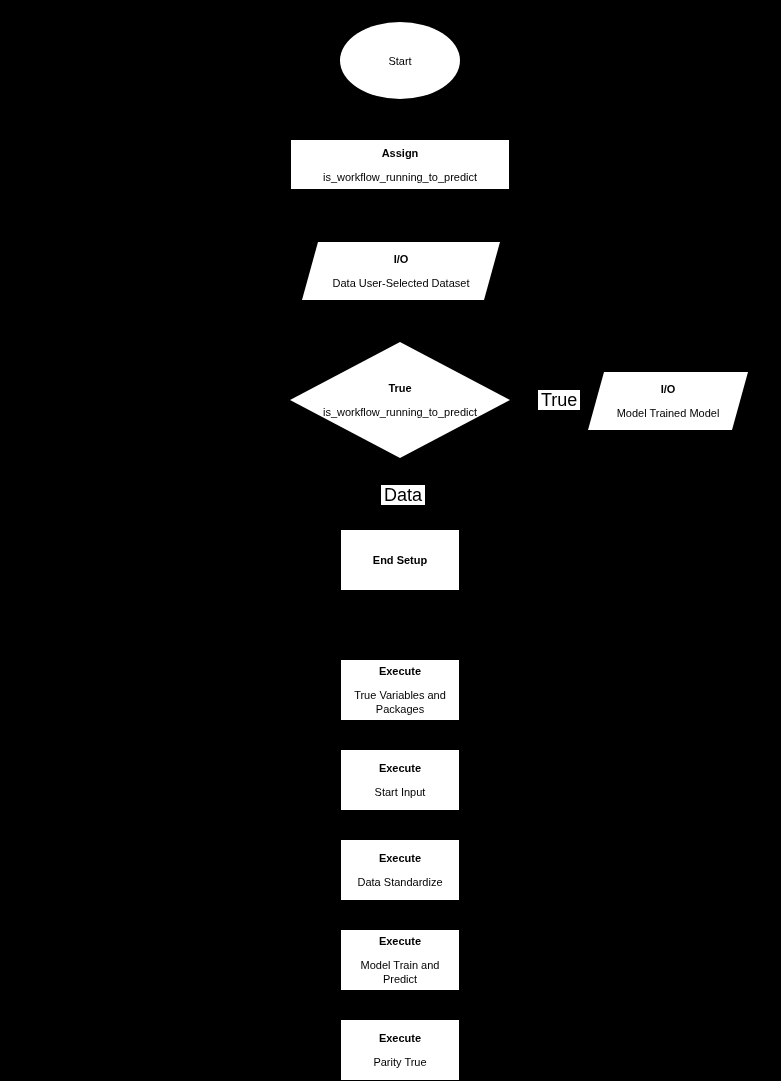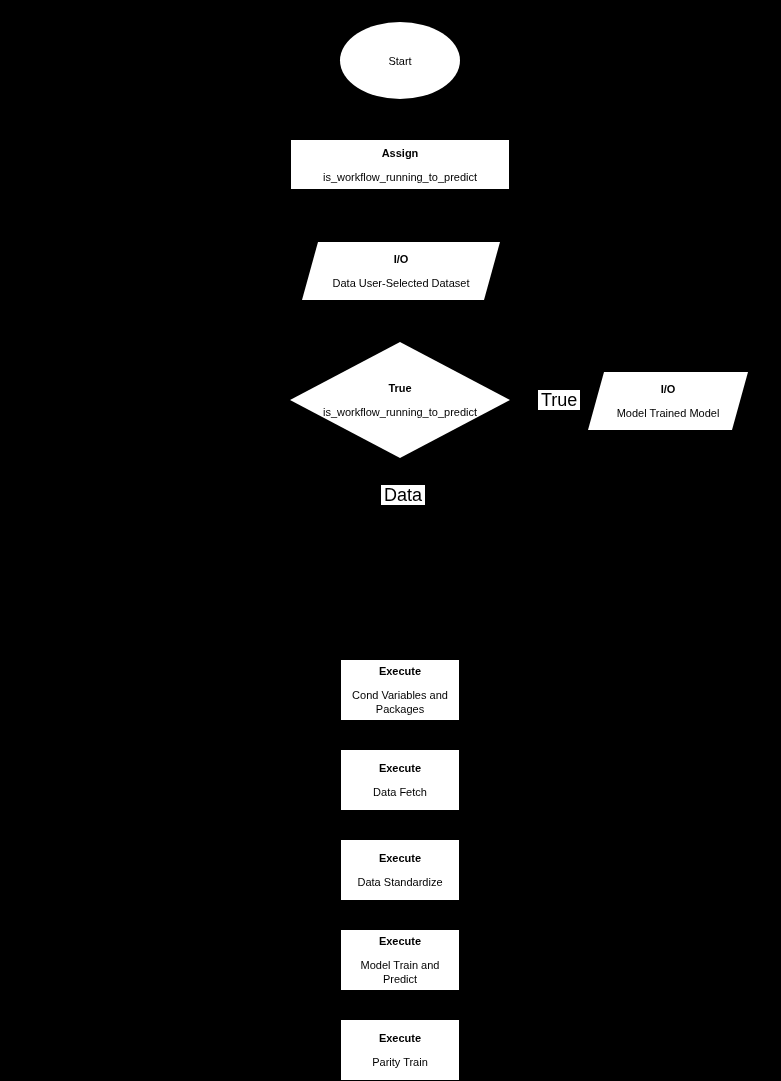--- a/index.html
+++ b/index.html
@@ -73,39 +73,42 @@
 
   <div class="edge-label" style="left:528px; top:380px;">True</div>
 
   <div class="node para" style="left:578px; top:362px; width:160px; height:58px;">
     <div class="node-title">I/O</div>
     <div class="node-subtitle">Model Trained Model</div>
   </div>
 
   <div class="edge-label" style="left:371px; top:475px;">Data</div>
 
+  <div class="node" style="left:331px; top:520px; width:118px; height:60px;">
+    <div class="node-title">End Setup</div>
+  </div>
 
   <div class="node" style="left:331px; top:650px; width:118px; height:60px;">
     <div class="node-title">Execute</div>
-    <div class="node-subtitle">Cond Variables and Packages</div>
+    <div class="node-subtitle">True Variables and Packages</div>
   </div>
 
   <div class="node" style="left:331px; top:740px; width:118px; height:60px;">
     <div class="node-title">Execute</div>
-    <div class="node-subtitle">Data Fetch</div>
+    <div class="node-subtitle">Start Input</div>
   </div>
 
   <div class="node" style="left:331px; top:830px; width:118px; height:60px;">
     <div class="node-title">Execute</div>
     <div class="node-subtitle">Data Standardize</div>
   </div>
 
   <div class="node" style="left:331px; top:920px; width:118px; height:60px;">
     <div class="node-title">Execute</div>
     <div class="node-subtitle">Model Train and Predict</div>
   </div>
 
   <div class="node" style="left:331px; top:1010px; width:118px; height:60px;">
     <div class="node-title">Execute</div>
-    <div class="node-subtitle">Parity Train</div>
+    <div class="node-subtitle">Parity True</div>
   </div>
 
 </div>
 
 </body></html>

